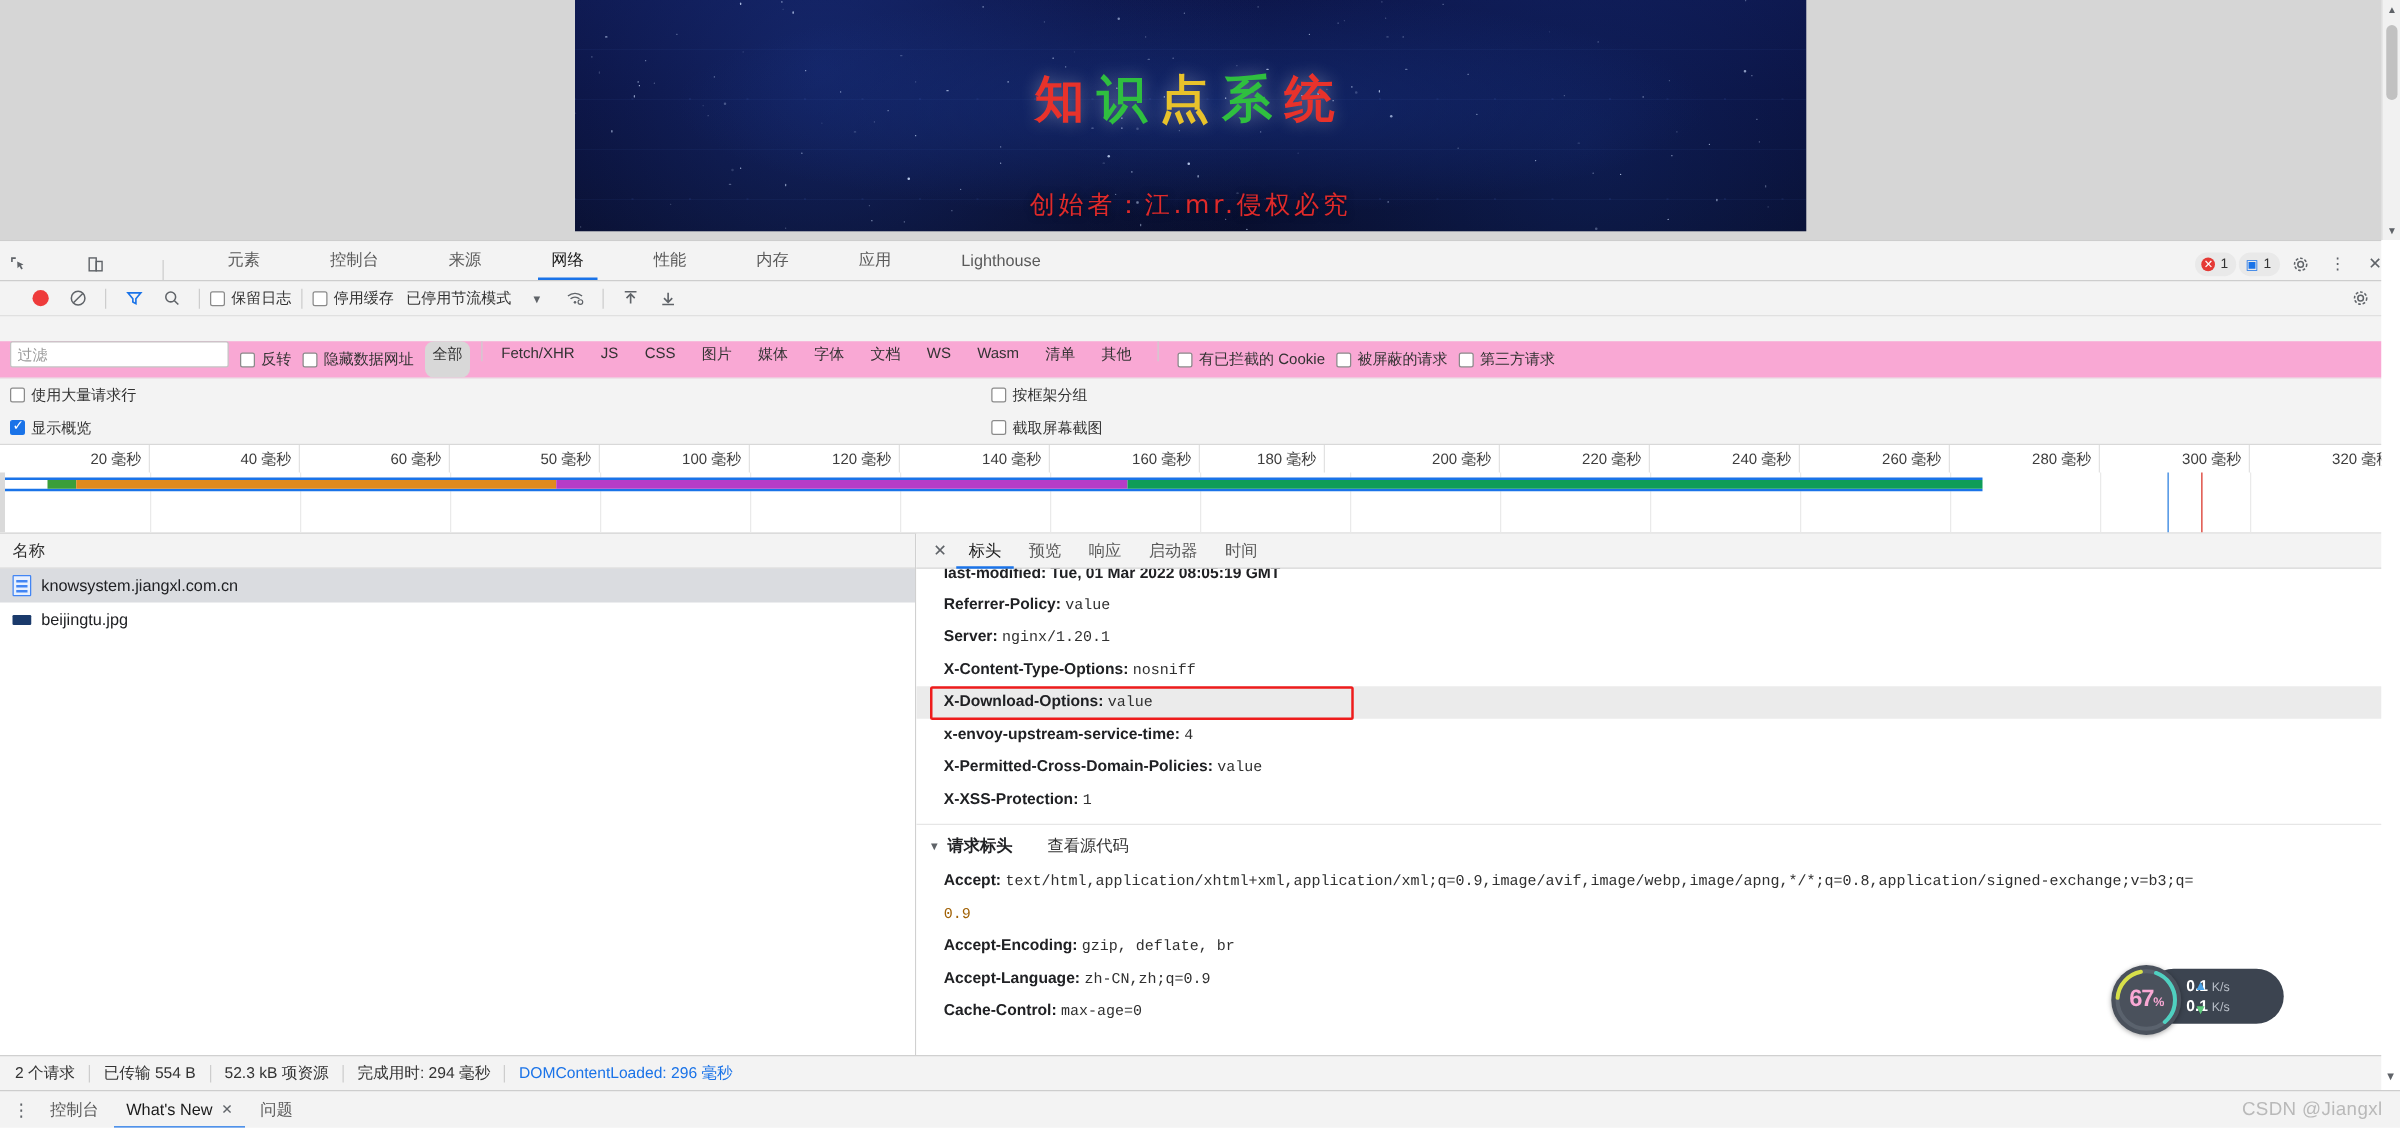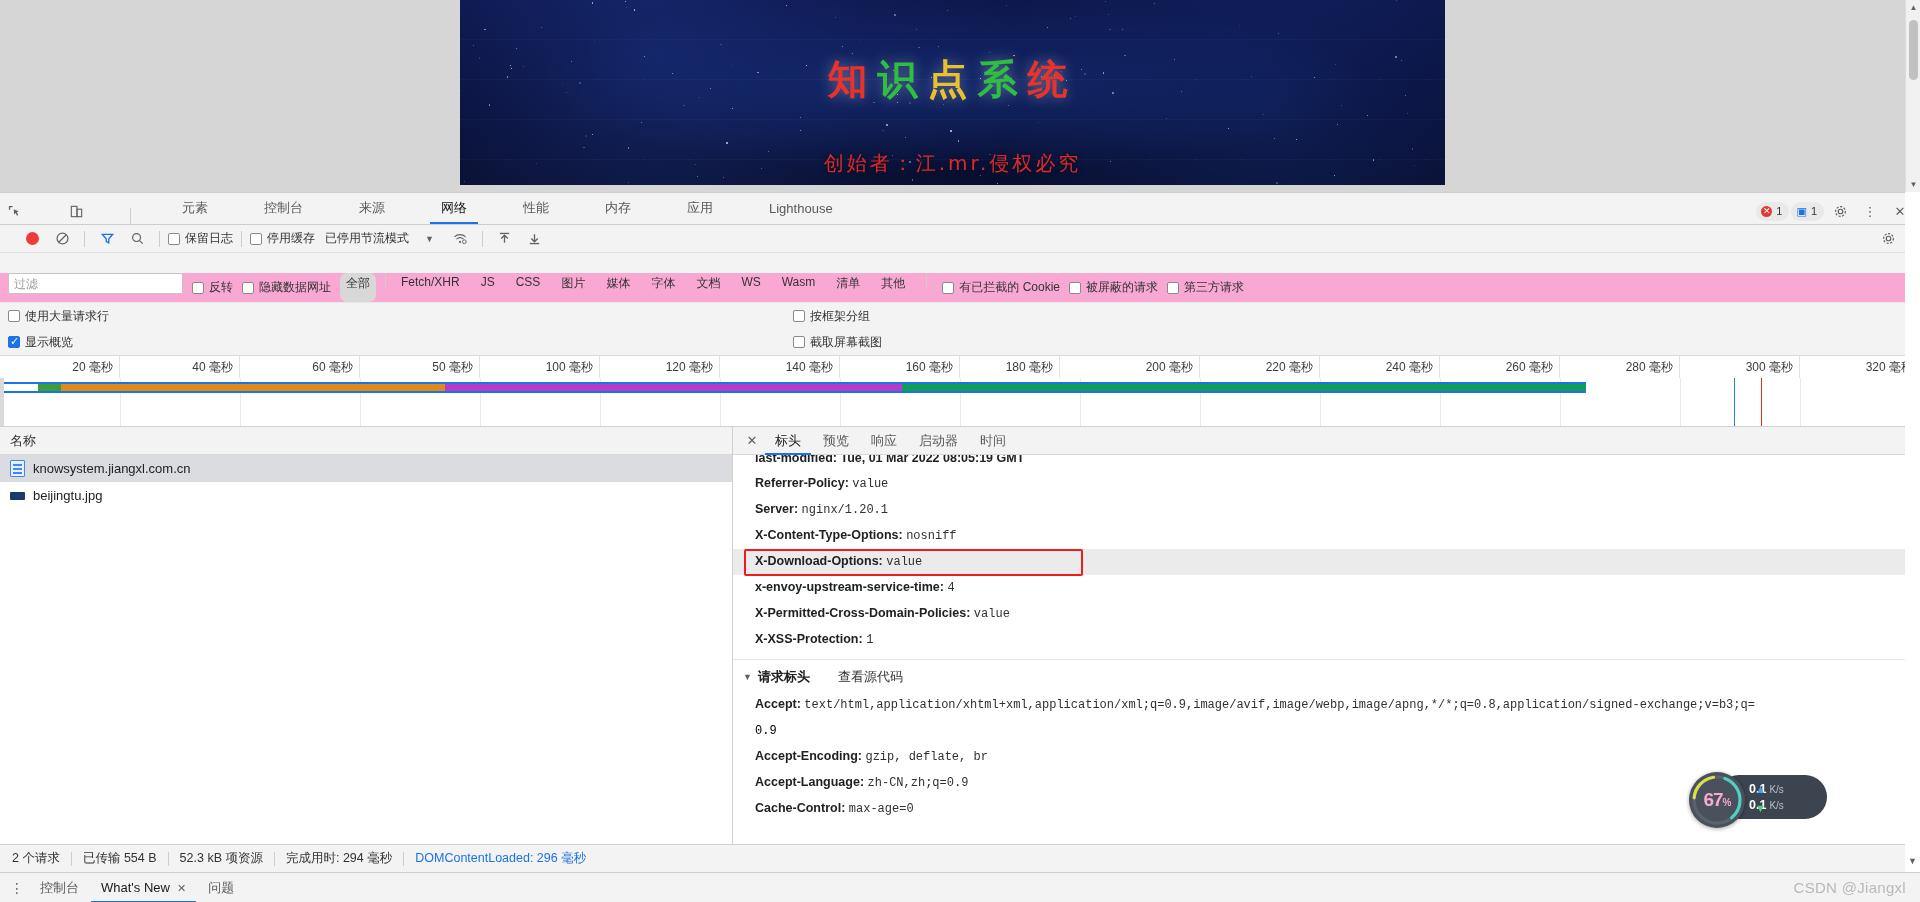--- a/index.html
+++ b/index.html
@@ -239,21 +239,21 @@
   .sec-title {
     padding: 8px 0 6px 10px; font-size: 13px; color: #202124; font-weight: bold;
     display: flex; align-items: center; gap: 6px;
     border-top: 1px solid #e6e6e6; margin-top: 6px;
   }
   .sec-title .tri { font-size: 9px; color: #5f6368; }
   .sec-title .view-src {
     font-weight: normal; color: #333; margin-left: 22px; cursor: pointer; font-size: 13px;
   }
   .wrap-val {
-    font-family: "Liberation Mono","DejaVu Sans Mono", monospace; font-size: 12px; color: #000000;
+    font-family: "Liberation Mono","DejaVu Sans Mono", monospace; font-size: 12px; color: #a16207;
   }
   .detail-scrollbar {
     position: absolute; right: 0; top: 28px; bottom: 0; width: 13px; background: #fbfbfb;
   }
   .detail-scrollbar .thumb {
     position: absolute; left: 2px; top: 30px; width: 9px; height: 120px;
     background: #cdcdcd; border-radius: 5px;
   }
 
   

